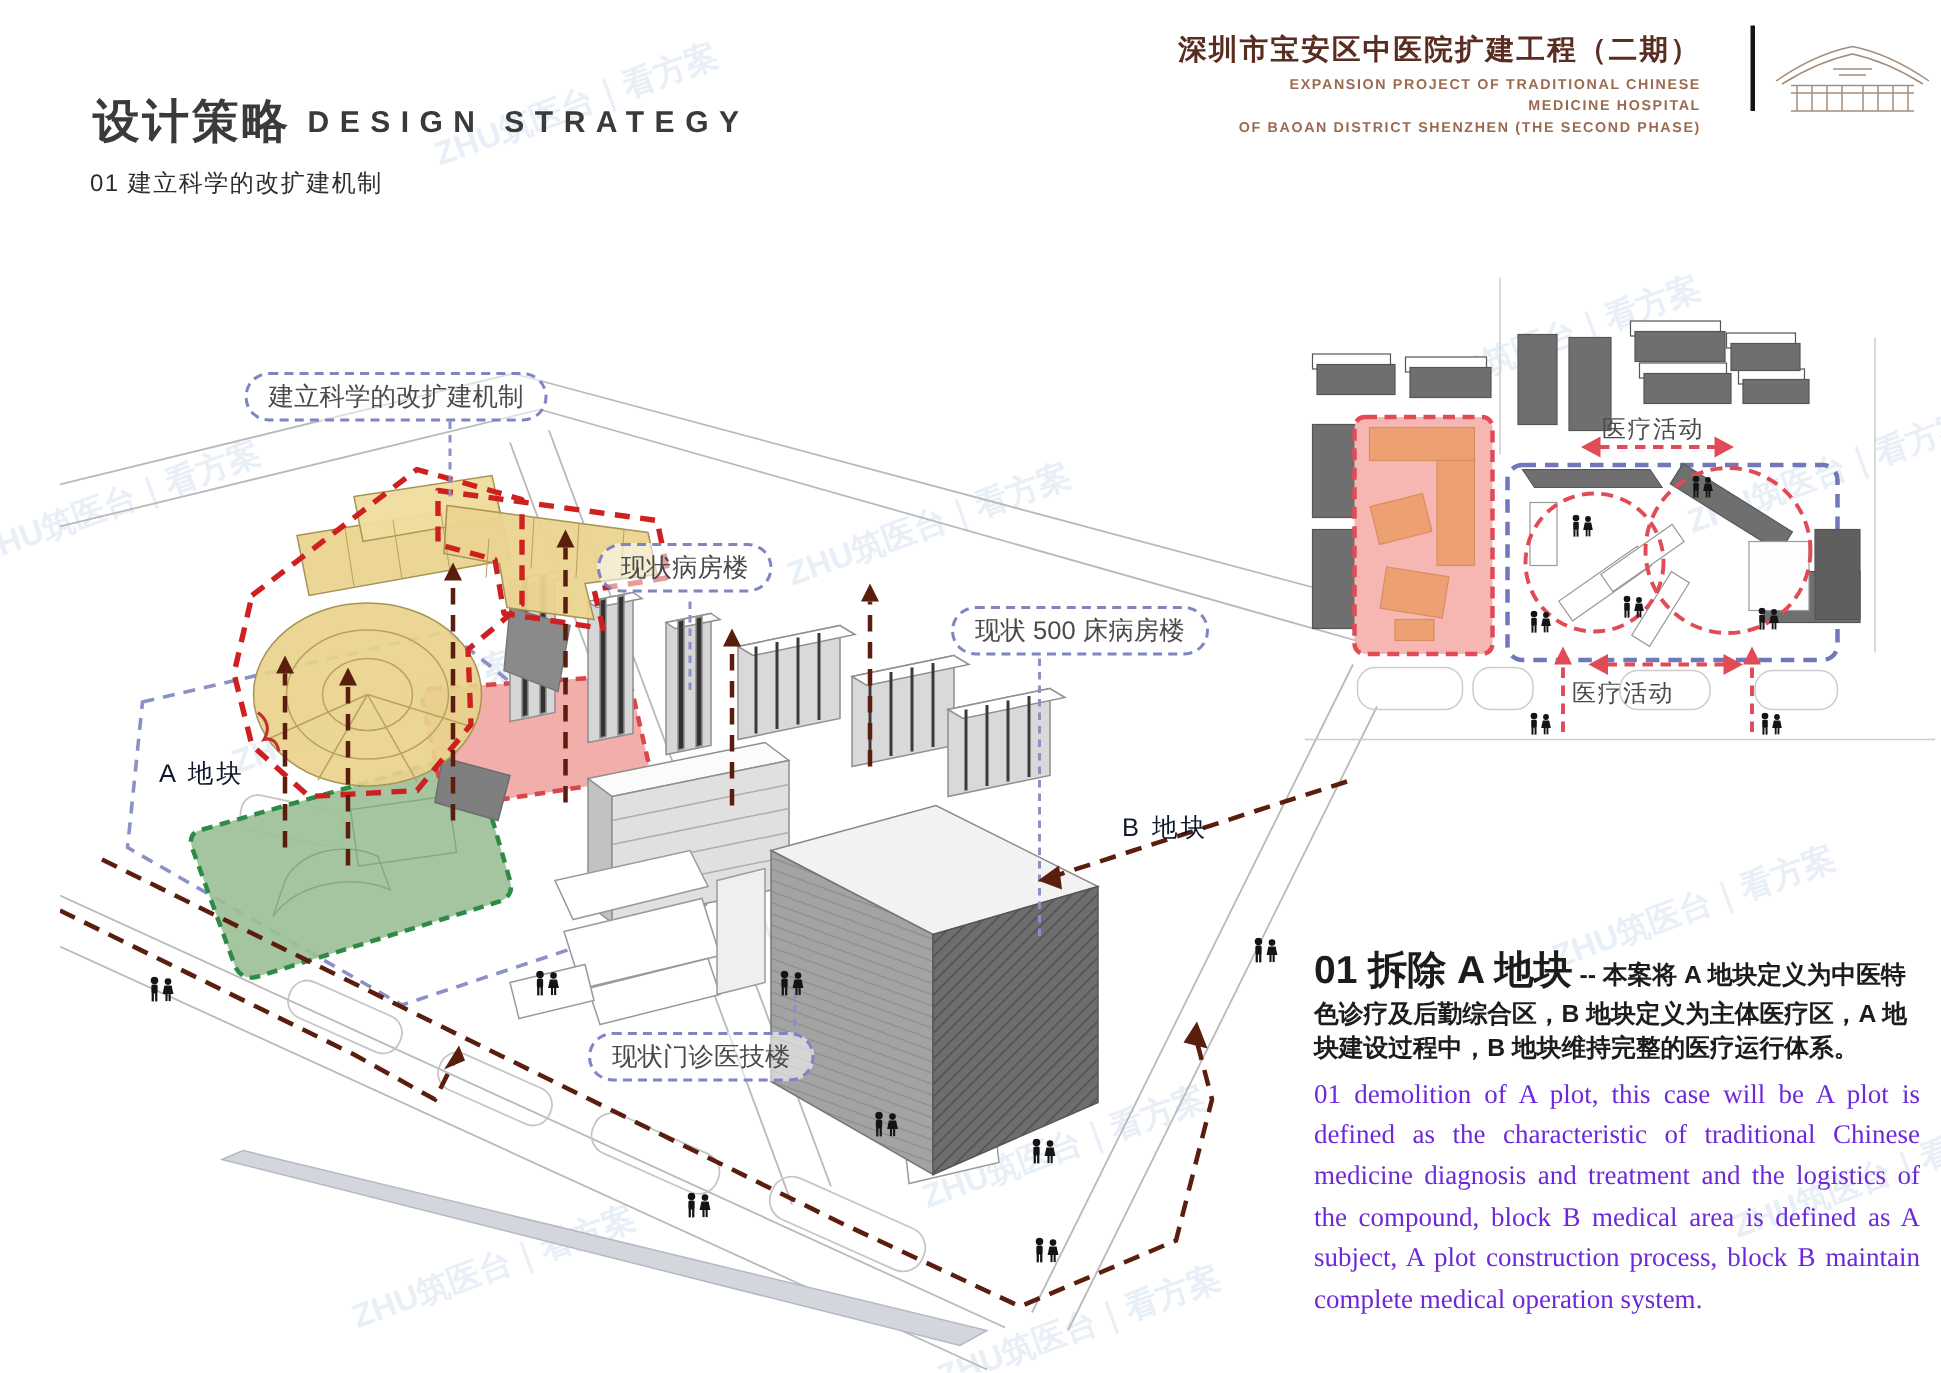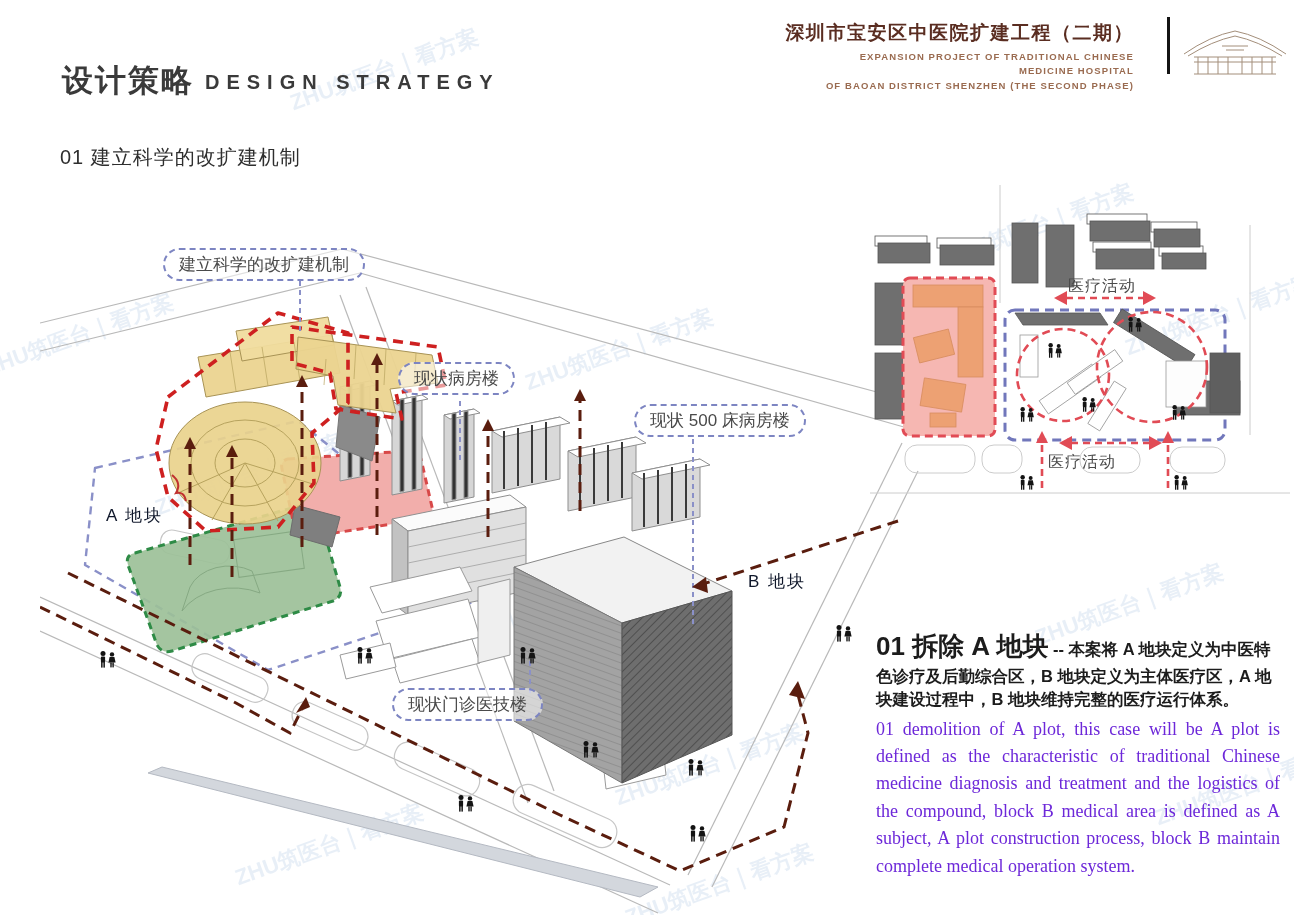--- a/index.html
+++ b/index.html
@@ -2,21 +2,21 @@
 <html><head>
 <meta charset="utf-8">
 <style>
   html,body{margin:0;padding:0;}
   body{width:1294px;height:915px;position:relative;background:#ffffff;overflow:hidden;
        font-family:"Liberation Sans","DejaVu Sans",sans-serif;}
   .abs{position:absolute;}
   
   .sec-title-cn{left:62px;top:60px;font-size:31px;font-weight:bold;color:#3a3a3a;letter-spacing:2px;}
   .sec-title-en{left:205px;top:71px;font-size:20px;font-weight:bold;color:#3a3a3a;letter-spacing:7px;}
-  .sec-sub{left:60px;top:112px;font-size:20px;color:#2e2e2e;letter-spacing:1px;margin-top:32px;}
+  .sec-sub{left:60px;top:112px;font-size:16px;color:#2e2e2e;letter-spacing:1px;}
   .proj{left:736px;top:20px;width:398px;text-align:right;}
   .proj-cn{font-size:19px;font-weight:bold;color:#5a2d21;letter-spacing:1.5px;}
   .proj-en{margin-top:4px;text-align:right;padding-left:67px;font-size:9.5px;font-weight:bold;
            color:#9a6b50;letter-spacing:1.1px;line-height:1.5;}
   .hdr-bar{left:1167px;top:17px;width:3px;height:57px;background:#141414;}
   
   .tag{border:2px dashed #7d85c2;border-radius:17px;padding:3px 14px;font-size:17px;color:#4a4a4a;
        background:rgba(255,255,255,.55);white-space:nowrap;}
   .plot-label{font-size:17px;color:#0f172a;letter-spacing:2px;white-space:nowrap;}
   .mini-label{font-size:16px;color:#4a4a4a;letter-spacing:1px;white-space:nowrap;font-family:Liberation Mono, monospace;}
@@ -277,21 +277,21 @@
     <use href="#pp" x="416" y="560" width="22" height="18"></use>
     <use href="#pp" x="648" y="590" width="22" height="18"></use>
   </g>
 </svg>
 
 <div class="abs tag" style="left:163px;top:248px">建立科学的改扩建机制</div>
 <div class="abs tag" style="left:398px;top:362px">现状病房楼</div>
 <div class="abs tag" style="left:634px;top:404px">现状 500 床病房楼</div>
 <div class="abs tag" style="left:392px;top:688px">现状门诊医技楼</div>
 <div class="abs plot-label" style="left:106px;top:504px">A 地块</div>
-<div class="abs plot-label" style="left:748px;top:570px">B 地块</div>
+<div class="abs plot-label" style="left:748px;top:540px">B 地块</div>
 
 <svg class="abs" style="left:870px;top:185px" width="424" height="340" viewBox="0 0 424 340">
 
   <g stroke="#cccccc" stroke-width="1" fill="none">
     <line x1="130" y1="0" x2="130" y2="118"></line>
     <line x1="380" y1="40" x2="380" y2="250"></line>
     <line x1="0" y1="308" x2="420" y2="308"></line>
     <rect x="35" y="260" width="70" height="28" rx="12"></rect>
     <rect x="112" y="260" width="40" height="28" rx="12"></rect>
     <rect x="210" y="262" width="60" height="26" rx="12"></rect>

